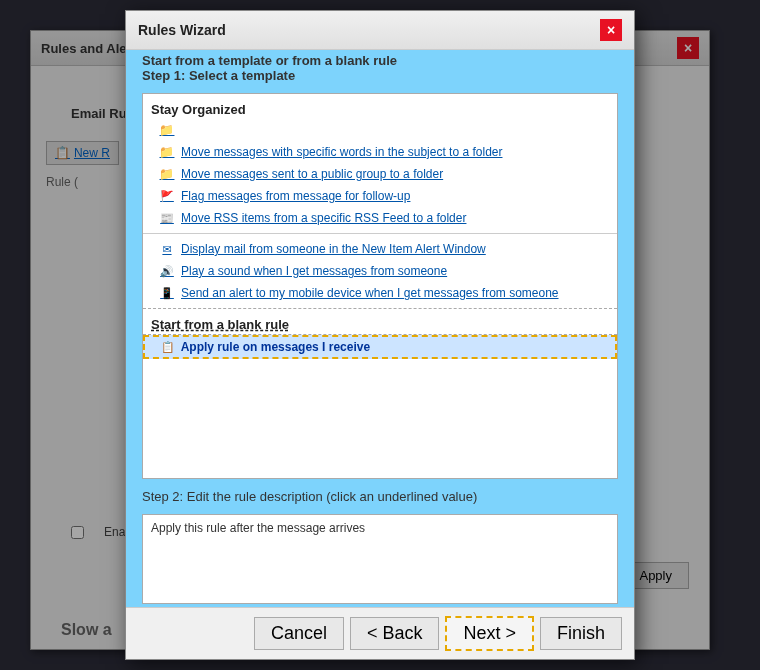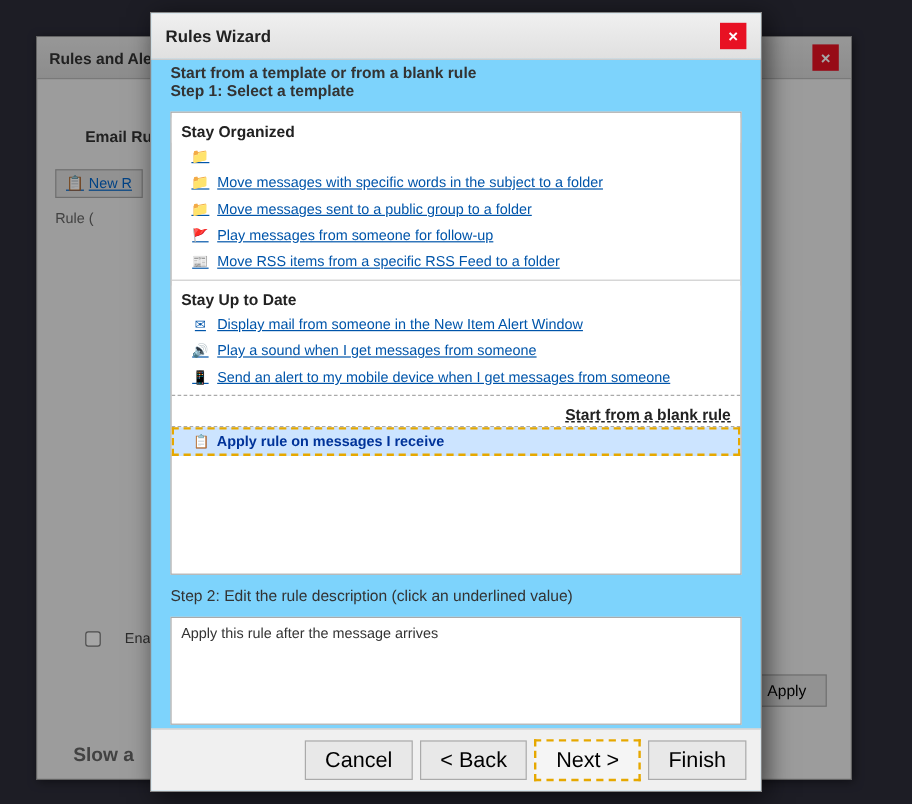--- a/index.html
+++ b/index.html
@@ -188,21 +188,20 @@
       margin: 4px 0;
     }
 
     .blank-rule-header {
       font-weight: bold;
       font-size: 13px;
       color: #222;
       padding: 4px 8px 2px 8px;
       text-decoration: underline dashed;
       border-bottom: 1px dashed #aaa;
-      text-align: right;
     }
 
     .blank-rule-item {
       display: flex;
       align-items: center;
       gap: 6px;
       padding: 3px 8px 3px 16px;
       cursor: pointer;
       font-size: 12px;
     }
@@ -385,30 +384,29 @@
       <div class="template-item">
         <span class="icon icon-folder"></span>
         <span>Move messages with specific words in the subject to a folder</span>
       </div>
       <div class="template-item">
         <span class="icon icon-folder"></span>
         <span>Move messages sent to a public group to a folder</span>
       </div>
       <div class="template-item">
         <span class="icon icon-flag"></span>
-        <span>Play messages from someone for follow-up</span>
+        <span>Flag messages from message for follow-up</span>
       </div>
       <div class="template-item">
         <span class="icon icon-rss"></span>
         <span>Move RSS items from a specific RSS Feed to a folder</span>
       </div>
 
       <hr class="divider">
 
-      <div class="section-header">Stay Up to Date</div>
       <div class="template-item">
         <span class="icon icon-star"></span>
         <span>Display mail from someone in the New Item Alert Window</span>
       </div>
       <div class="template-item">
         <span class="icon icon-sound"></span>
         <span>Play a sound when I get messages from someone</span>
       </div>
       <div class="template-item">
         <span class="icon icon-phone"></span>

